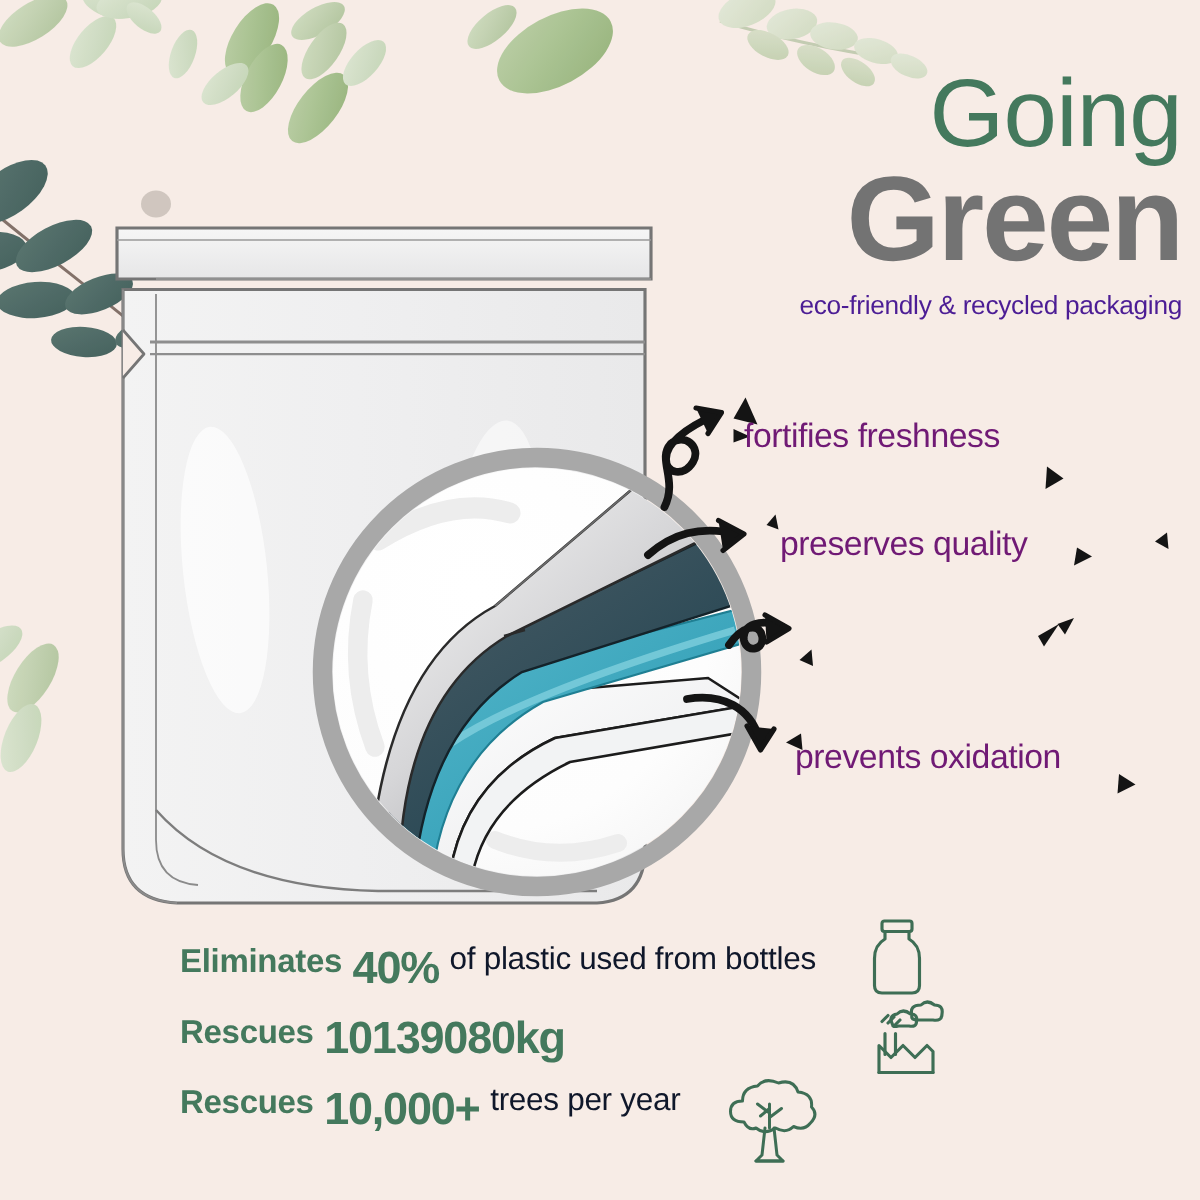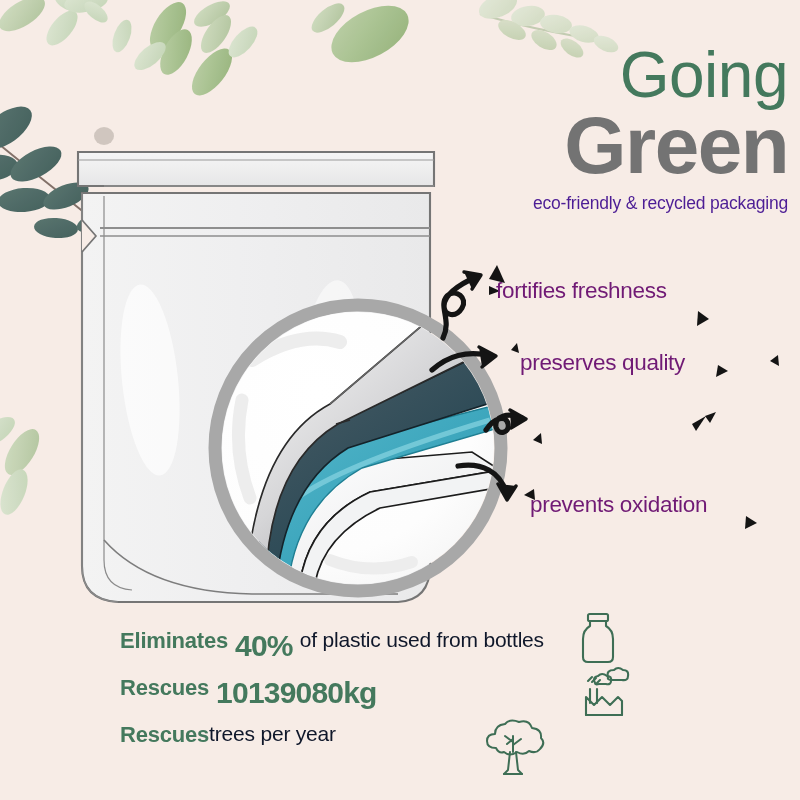--- a/index.html
+++ b/index.html
@@ -299,20 +299,21 @@
       <span class="stat-lead">Eliminates</span>
       <span class="stat-value">40%</span>
       <span class="stat-tail">of plastic used from bottles</span>
     </div>
     <div class="stat-row">
       <span class="stat-lead">Rescues</span>
       <span class="stat-value">10139080kg</span>
     </div>
     <div class="stat-row">
       <span class="stat-lead">Rescues</span>
+      <span class="stat-value">10,000+</span>
       <span class="stat-tail">trees per year</span>
     </div>
   </div>
 
   <svg class="stat-icon" id="icon-bottle" width="46" height="54" viewBox="0 0 46 54">
     <g fill="none" stroke="#3e6e55" stroke-width="2.1" stroke-linejoin="round">
       <rect x="13" y="2" width="20" height="7" rx="1.6"></rect>
       <path d="M15 9 L15 14 Q8 18 8 27 L8 45 Q8 50 13 50 L33 50 Q38 50 38 45 L38 27 Q38 18 31 14 L31 9 Z"></path>
     </g>
   </svg>

